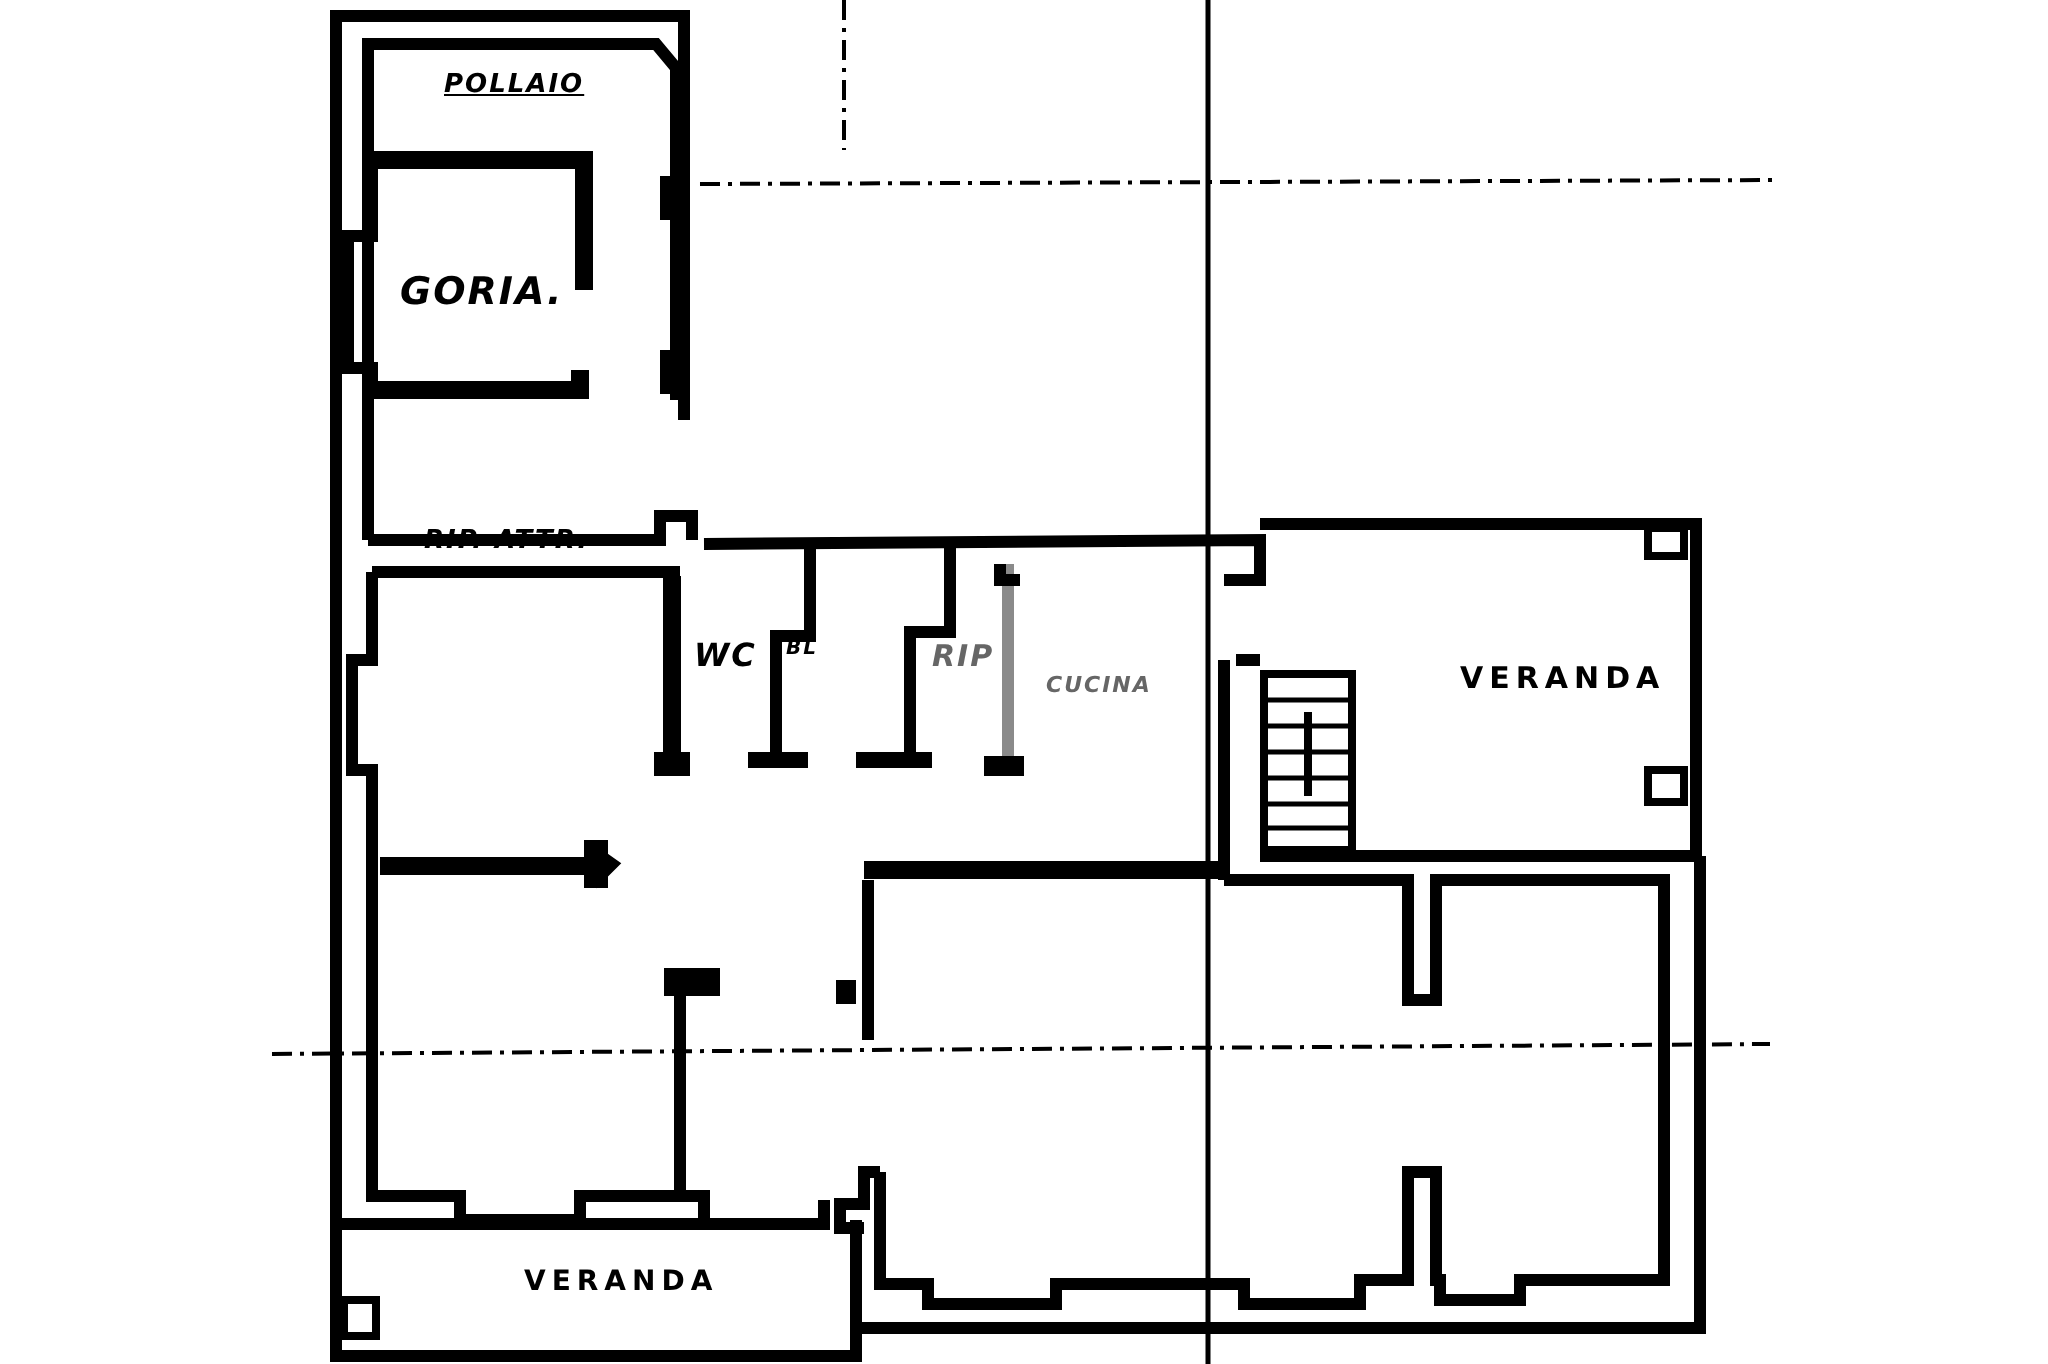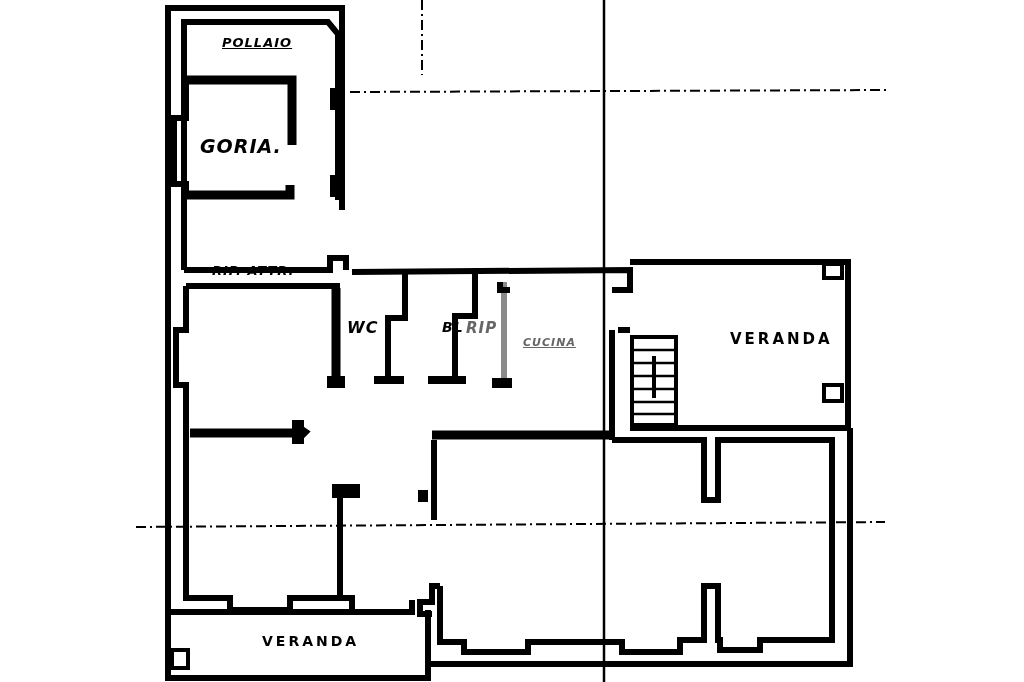--- a/index.html
+++ b/index.html
@@ -110,17 +110,17 @@
     <path class="wall" d="M168 612 L168 678 L428 678 L428 664"></path>
     <rect class="fill-blk" x="168" y="648" width="22" height="22"></rect>
     <rect x="174" y="652" width="12" height="14" fill="#fff"></rect>
   </g>
 </svg>
 
 <div class="label" style="left:222px; top:36px; font-size:13px;text-decoration:underline;">POLLAIO</div>
 <div class="label" style="left:200px; top:137px; font-size:19px;">GORIA.</div>
 <div class="label" style="left:212px; top:220px; font-size:13px;margin-top:44px;">RIP. ATTR.</div>
 <div class="label" style="left:347px; top:320px; font-size:16px;">WC</div>
-<div class="label" style="left:442px; top:320px; font-size:14px;">BL</div>
+<div class="label" style="left:393px; top:320px; font-size:10px;">BL</div>
 <div class="label gray" style="left:466px; top:321px; font-size:15px;">RIP</div>
-<div class="label gray" style="left:523px; top:337px; font-size:11px;text-decoration:underline;">CUCINA</div>
+<div class="label gray" style="left:523px; top:337px; font-size:11px;">CUCINA</div>
 <div class="label upright" style="left:730px; top:332px; font-size:15px;">VERANDA</div>
 <div class="label upright" style="left:262px; top:634px; font-size:14px;">VERANDA</div>
 
 </body></html>

